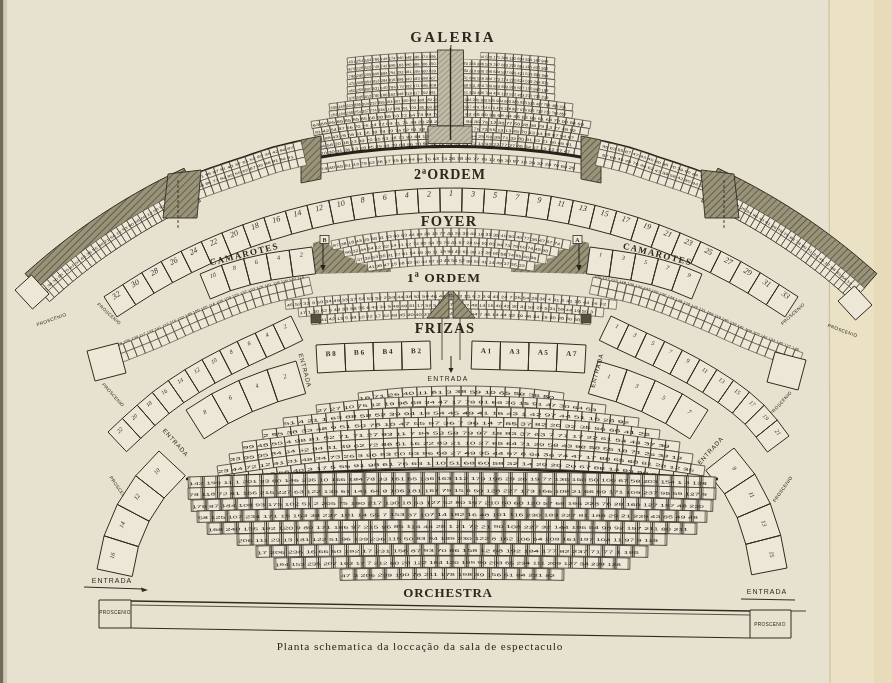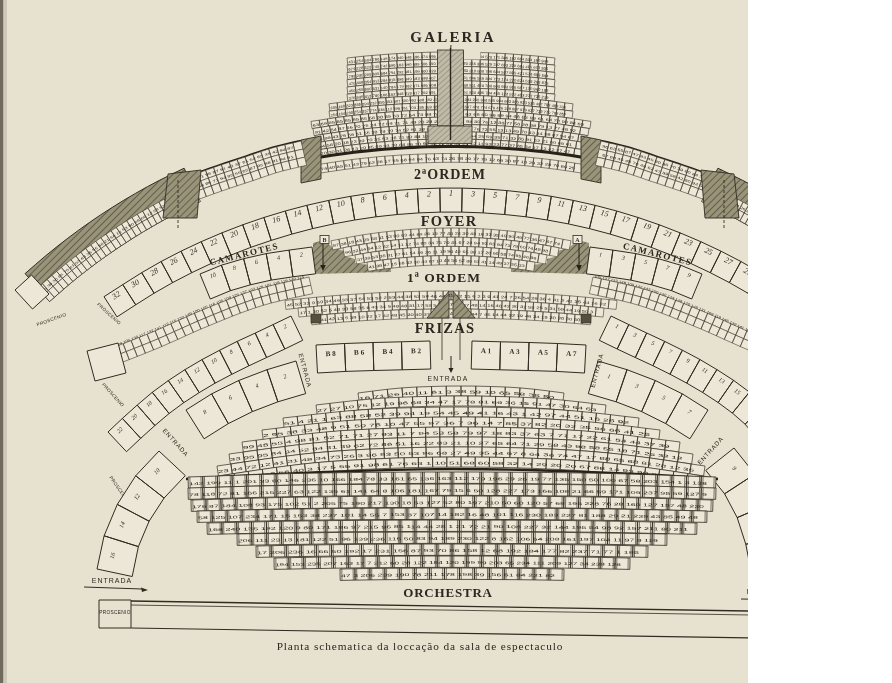--- a/index.html
+++ b/index.html
@@ -1,14 +1,14 @@
 <!DOCTYPE html>
 <html><head><meta charset="utf-8"><title>Planta</title>
 <style>html,body{margin:0;padding:0;background:#fff}
-.wrap{position:relative;width:748px;height:683px;overflow:hidden}</style></head>
+.wrap{position:relative;width:892px;height:683px;overflow:hidden}</style></head>
 <body>
 <div class="wrap">
 <svg width="892" height="683" viewBox="0 0 892 683">
 <defs>
         <pattern id="hatch" width="5" height="5" patternTransform="rotate(45)" patternUnits="userSpaceOnUse">
           <rect width="5" height="5" fill="#989379"></rect>
           <line x1="0" y1="0" x2="0" y2="5" stroke="#4e4836" stroke-width="1.4"></line>
         </pattern>
         <pattern id="hatch2" width="4" height="4" patternTransform="rotate(48)" patternUnits="userSpaceOnUse">
           <rect width="4" height="4" fill="#c0bba8"></rect>

